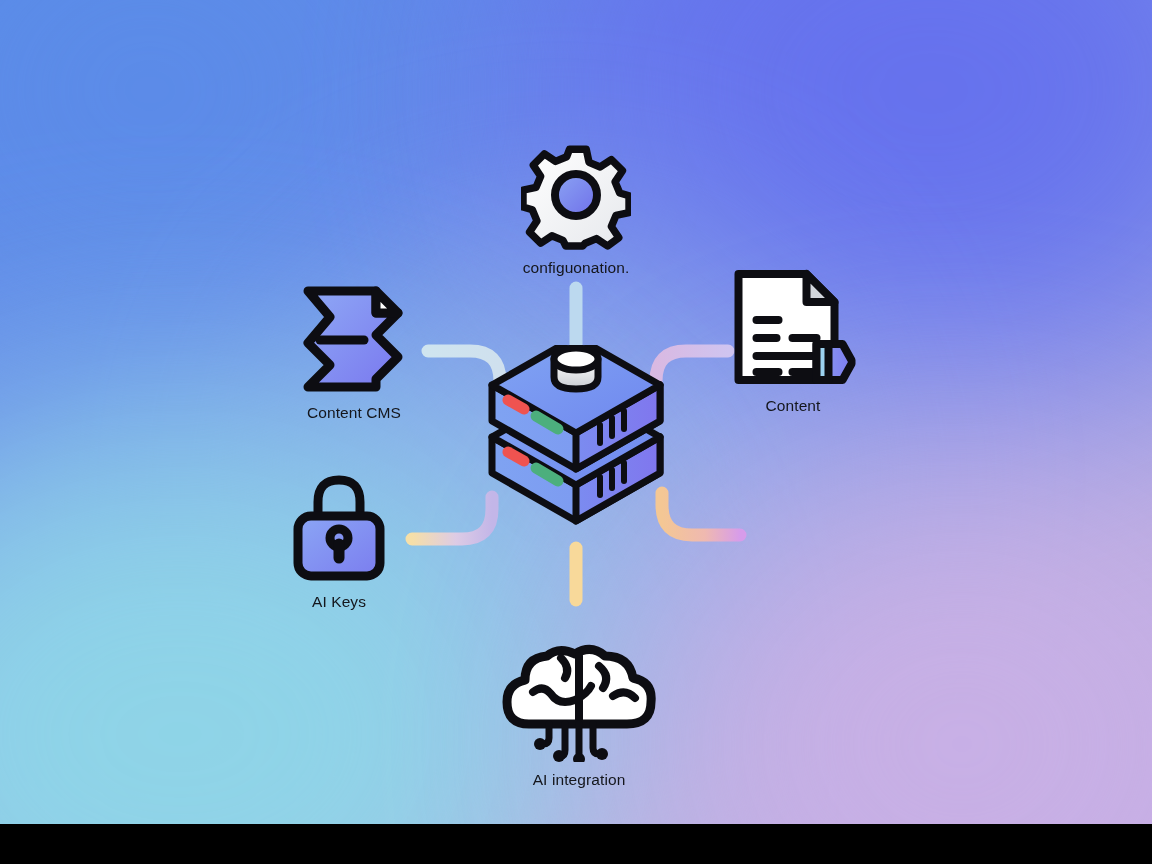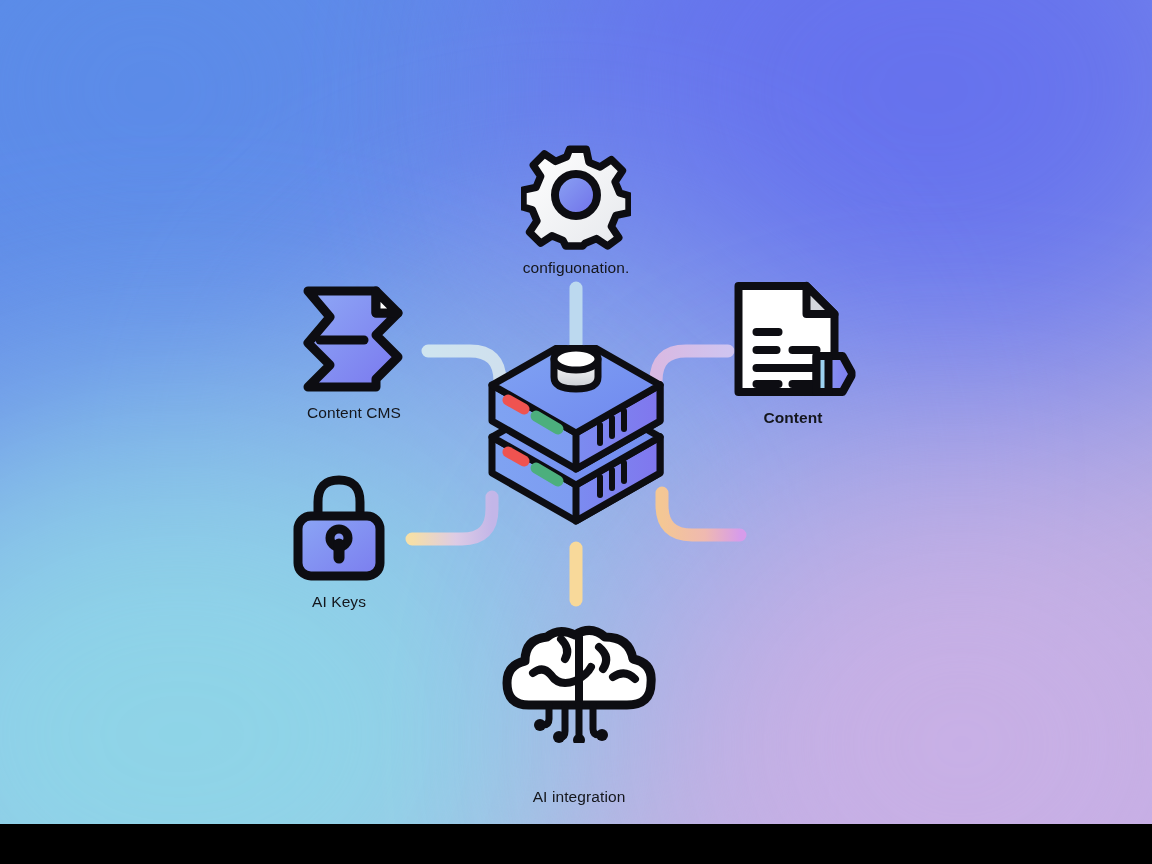--- a/index.html
+++ b/index.html
@@ -72,24 +72,24 @@
     margin-top: 9px;
     font-size: 15.5px;
     color: #14161c;
     white-space: nowrap;
     letter-spacing: .1px;
   }
 
   
   #node-configuration { left: 576px; top: 140px; transform: translateX(-50%); }
   #node-drupal        { left: 354px; top: 283px; transform: translateX(-50%); }
-  #node-content       { left: 793px; top: 280px; transform: translateX(-50%); font-weight: bold; }
+  #node-content       { left: 793px; top: 268px; transform: translateX(-50%); }
   #node-aikeys        { left: 339px; top: 472px; transform: translateX(-50%); }
   #node-saas          { left: 821px; top: 477px; transform: translateX(-50%); }
-  #node-ai            { left: 579px; top: 625px; transform: translateX(-50%); gap: 36px; }
+  #node-ai            { left: 579px; top: 644px; transform: translateX(-50%); }
 
   #hub {
     position: absolute;
     left: 576px; top: 445px;
     transform: translate(-50%, -50%);
     line-height: 0;
   }
 
   .connectors {
     position: absolute;

